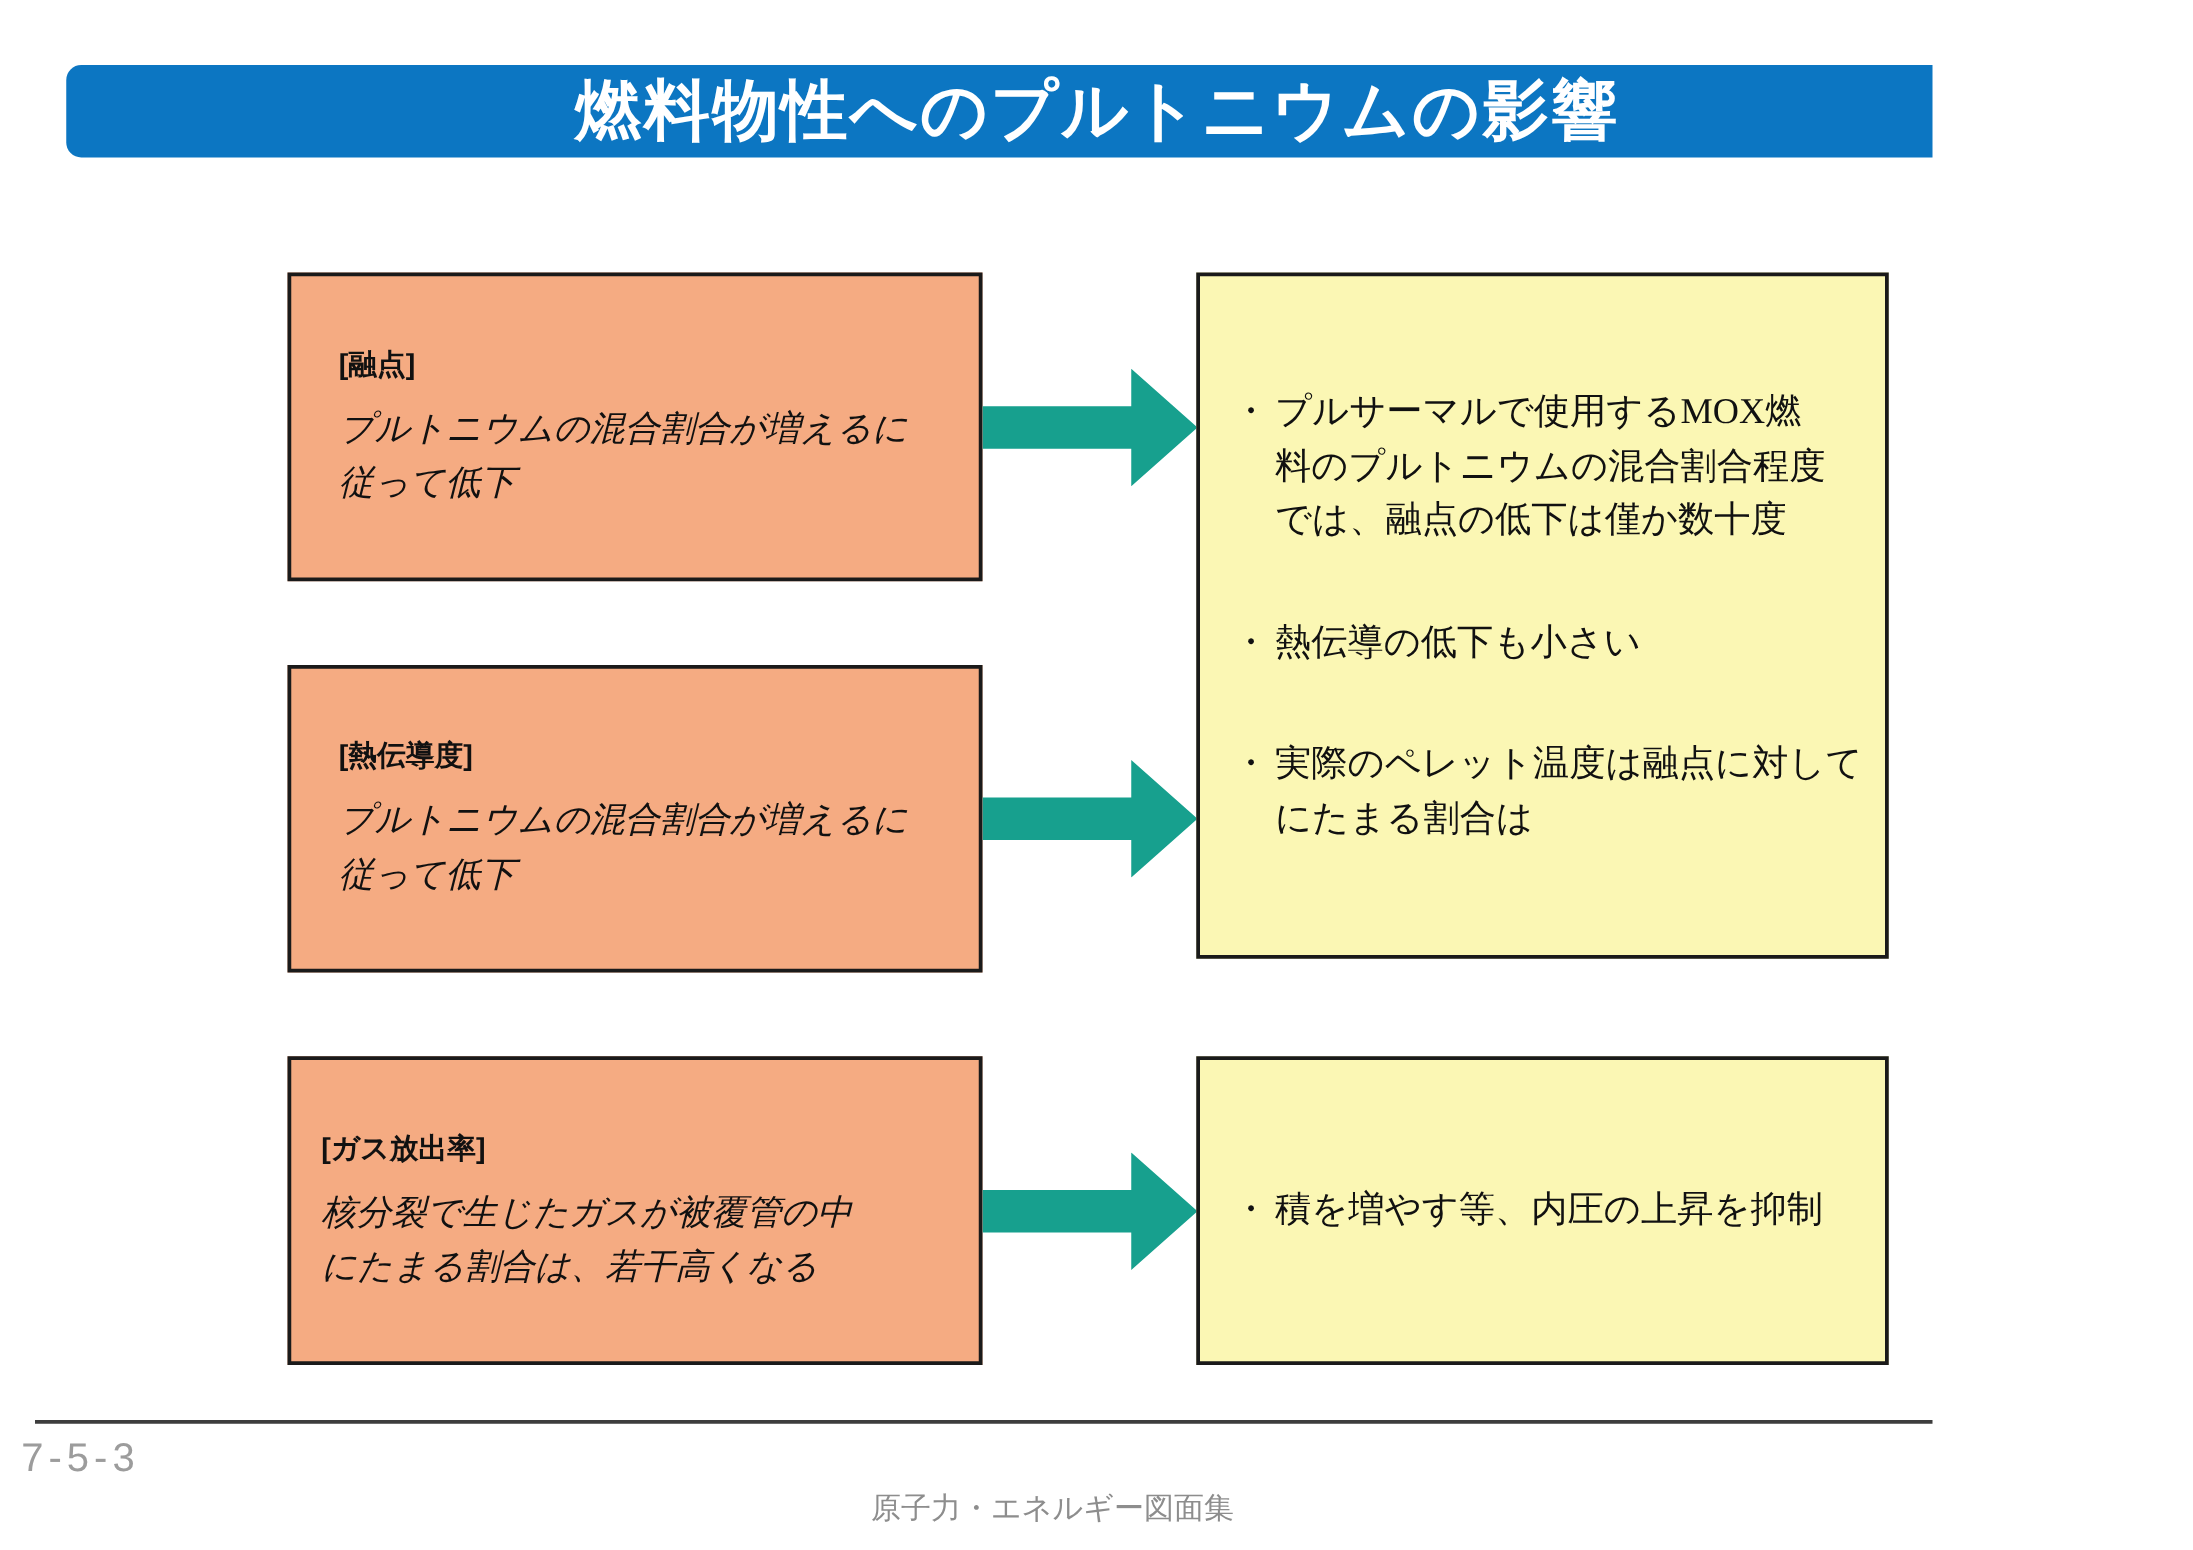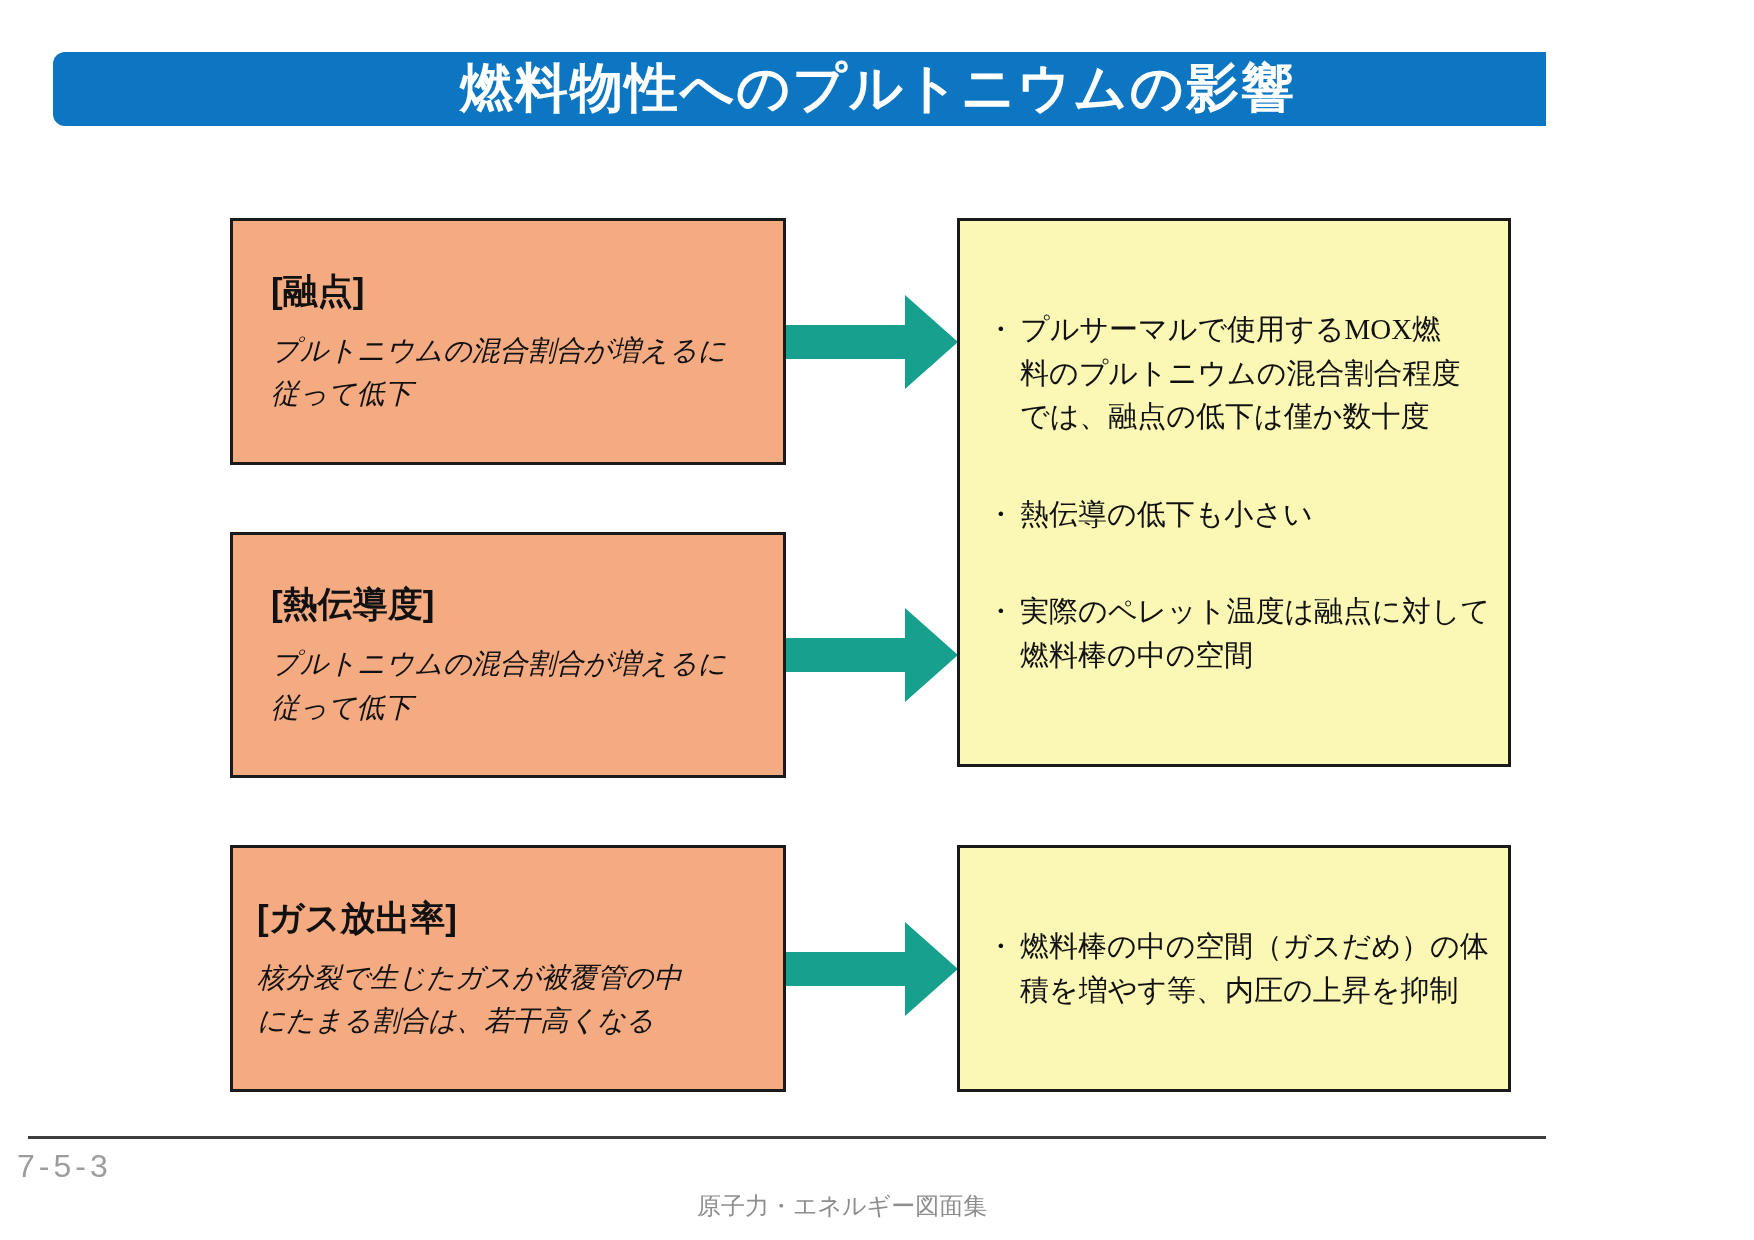--- a/index.html
+++ b/index.html
@@ -19,21 +19,21 @@
   
   .obox{
     position:absolute;left:230px;width:556px;box-sizing:border-box;
     background:#f5ab82;border:3px solid #1a1a1a;
     display:flex;flex-direction:column;justify-content:center;
     padding:0 38px;
   }
   .obox-1{top:218px;height:247px;}
   .obox-2{top:532px;height:246px;}
   .obox-3{top:845px;height:247px;padding-left:24px;}
-  .obox .heading{font-size:35px;font-weight:700;margin-bottom:14px;white-space:nowrap;}
+  .obox .heading{font-size:23px;font-weight:700;margin-bottom:14px;white-space:nowrap;}
   .obox .bline{font-size:28px;font-weight:500;line-height:1.55;white-space:nowrap;font-style:italic;}
   
   .ybox{
     position:absolute;left:957px;width:554px;box-sizing:border-box;
     background:#fbf7b4;border:3px solid #1a1a1a;
     display:flex;flex-direction:column;justify-content:center;
     padding:0 26px;gap:54px;
   }
   .ybox-1{top:218px;height:549px;}
   .ybox-2{top:845px;height:247px;}
@@ -101,30 +101,29 @@
     <div class="bullet">
       <span class="marker">・</span>
       <span class="blines">
         <span class="bline">熱伝導の低下も小さい</span>
       </span>
     </div>
     <div class="bullet">
       <span class="marker">・</span>
       <span class="blines">
         <span class="bline">実際のペレット温度は融点に対して</span>
-        <span class="bline">燃料棒の中の空間</span>
+        <span class="bline">にたまる割合は</span>
       </span>
     </div>
   </div>
 
   <div class="ybox ybox-2">
     <div class="bullet">
       <span class="marker">・</span>
       <span class="blines">
-        <span class="bline">燃料棒の中の空間（ガスだめ）の体</span>
         <span class="bline">積を増やす等、内圧の上昇を抑制</span>
       </span>
     </div>
   </div>
 
   <div class="rule"></div>
   <div class="pagenum">7-5-3</div>
   <div class="source">原子力・エネルギー図面集</div>
 
 </div>

